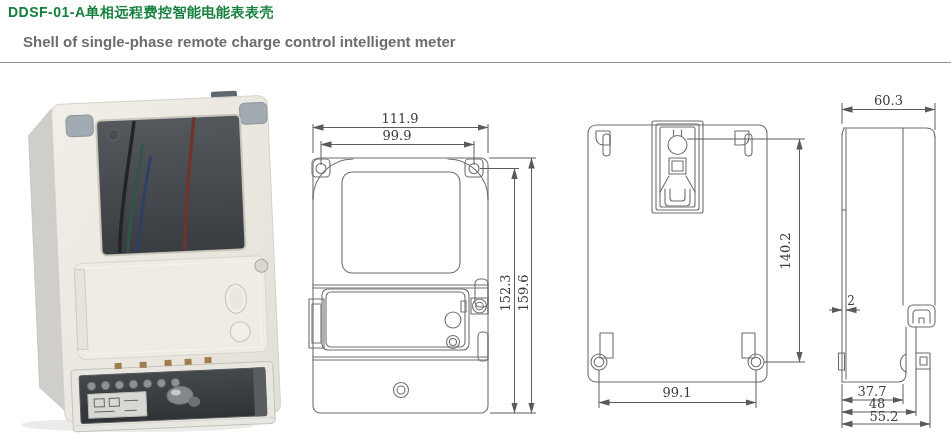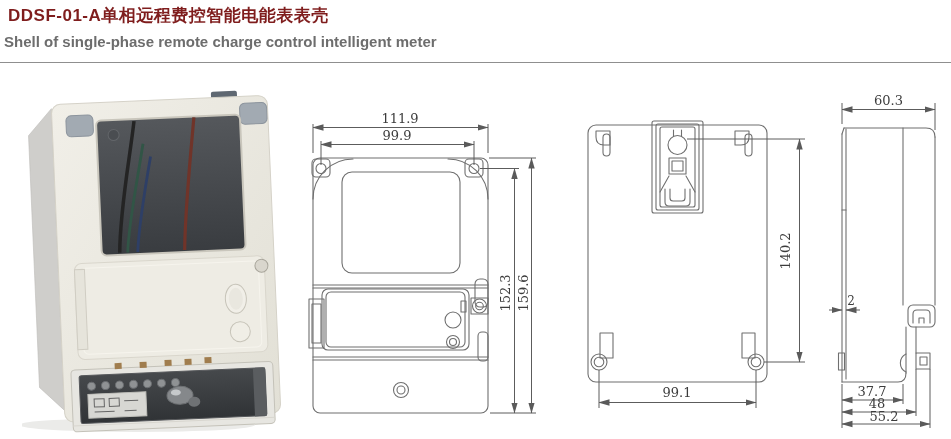--- a/index.html
+++ b/index.html
@@ -1,20 +1,20 @@
 <!DOCTYPE html>
 <html><head>
 <meta charset="utf-8">
 <style>
   html,body{margin:0;padding:0;background:#fff;}
   .page{position:relative;width:951px;height:439px;background:#fff;overflow:hidden;
         font-family:"Liberation Sans",sans-serif;}
-  .title{position:absolute;left:8px;top:4px;font-size:17px;font-weight:bold;
-         color:#7f1d1d;letter-spacing:0.5px;white-space:nowrap;}
-  .subtitle{position:absolute;left:4px;top:33px;font-size:15px;font-weight:bold;
+  .title{position:absolute;left:8px;top:4px;font-size:14px;font-weight:bold;
+         color:#15803d;letter-spacing:0.5px;white-space:nowrap;}
+  .subtitle{position:absolute;left:23px;top:33px;font-size:15px;font-weight:bold;
             color:#6d6d6d;white-space:nowrap;}
   .divider{position:absolute;left:0;top:62px;width:951px;height:0;
            border-top:1px solid #8f8f8f;}
   .fig{position:absolute;}
   svg text.dim{font-family:"DejaVu Serif",serif;font-size:13px;fill:#3c3c3c;}
   svg text.dim.small{font-size:12px;}
   .obj{stroke:#6f6f6f;stroke-width:1.1;fill:none;stroke-linejoin:round;stroke-linecap:round;}
   .dl{stroke:#5c5c5c;stroke-width:1;fill:none;}
 </style>
 </head>

